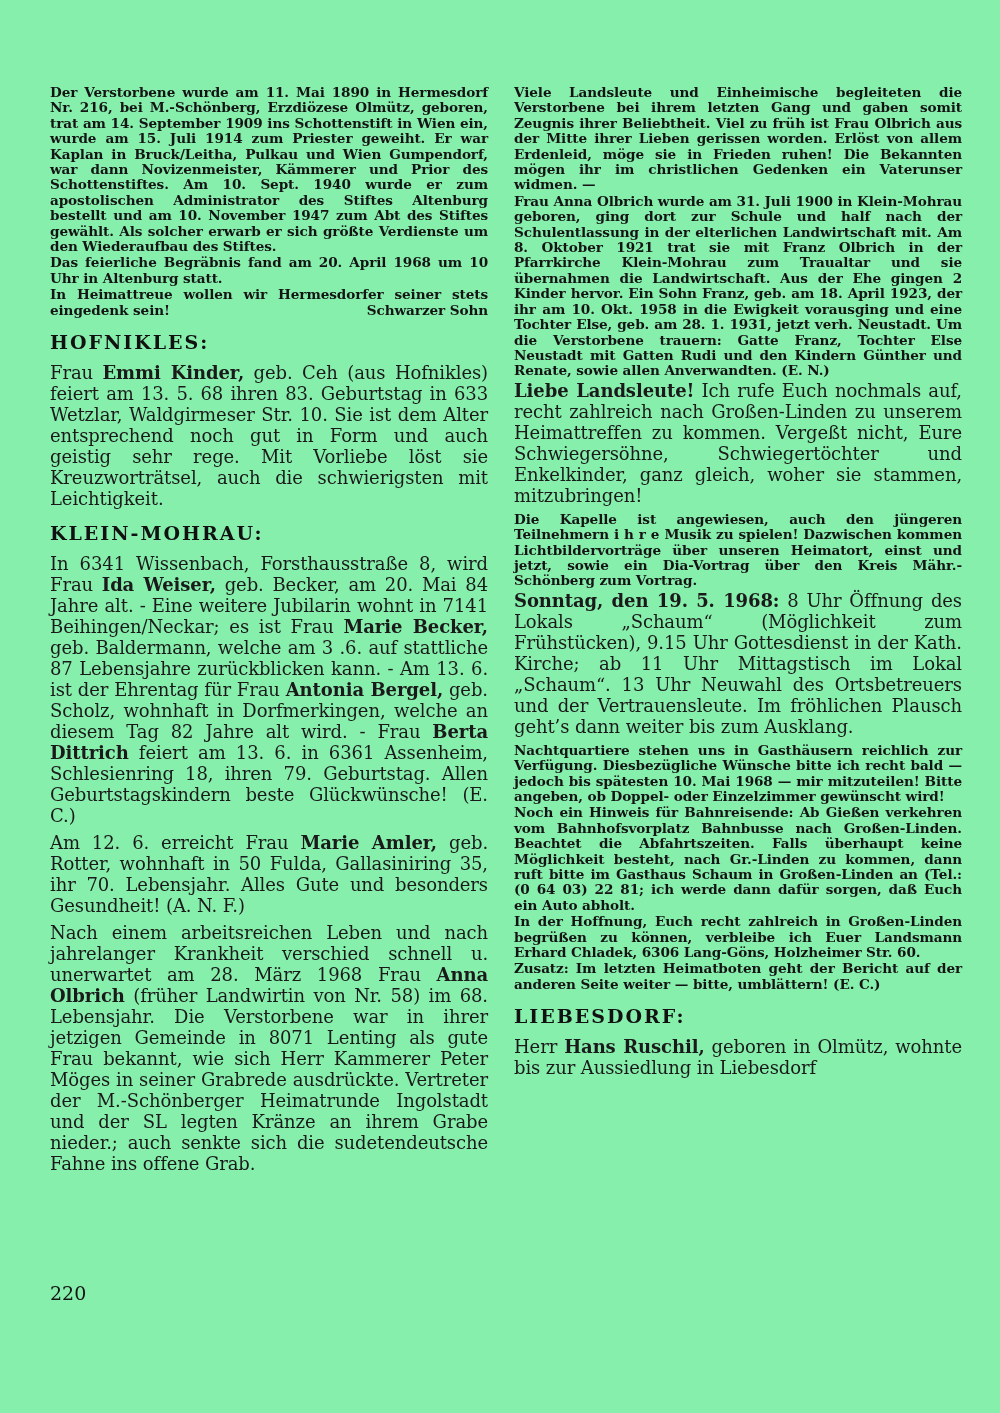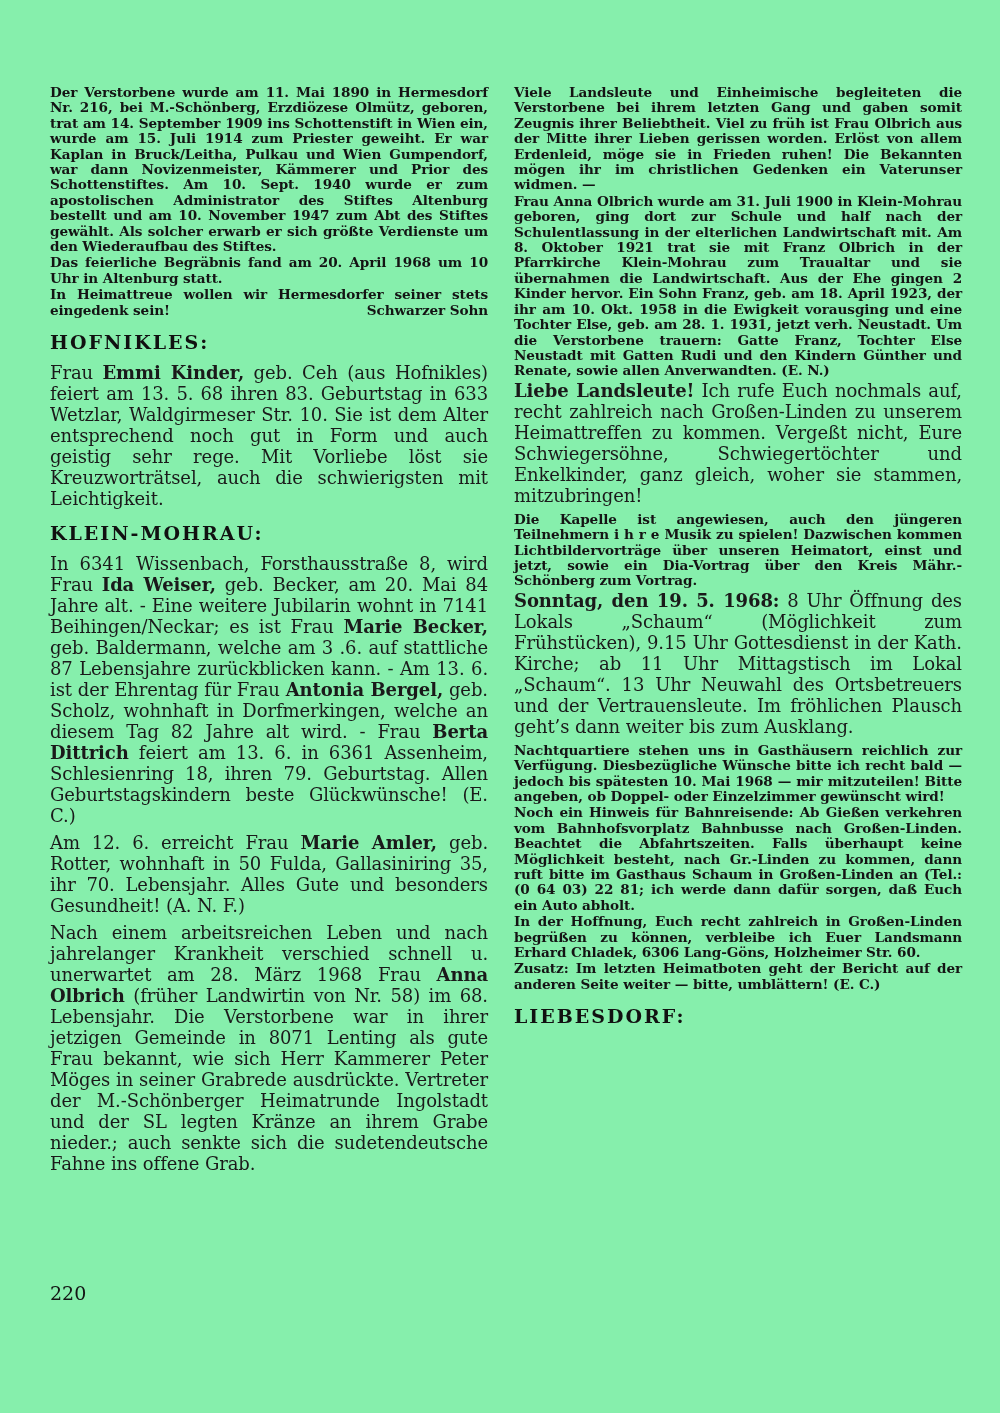--- a/index.html
+++ b/index.html
@@ -74,15 +74,16 @@
       <p class="small"><span>Viele Landsleute und Einheimische begleiteten die Verstorbene bei ihrem letzten Gang und gaben somit Zeugnis ihrer Beliebtheit. Viel zu früh ist Frau Olbrich aus der Mitte ihrer Lieben gerissen worden. Erlöst von allem Erdenleid, möge sie in Frieden ruhen! Die Bekannten mögen ihr im christlichen Gedenken ein Vaterunser widmen. —</span></p>
       <p class="small"><span>Frau Anna Olbrich wurde am 31. Juli 1900 in Klein-Mohrau geboren, ging dort zur Schule und half nach der Schulentlassung in der elterlichen Landwirtschaft mit. Am 8. Oktober 1921 trat sie mit Franz Olbrich in der Pfarrkirche Klein-Mohrau zum Traualtar und sie übernahmen die Landwirtschaft. Aus der Ehe gingen 2 Kinder hervor. Ein Sohn Franz, geb. am 18. April 1923, der ihr am 10. Okt. 1958 in die Ewigkeit vorausging und eine Tochter Else, geb. am 28. 1. 1931, jetzt verh. Neustadt. Um die Verstorbene trauern: Gatte Franz, Tochter Else Neustadt mit Gatten Rudi und den Kindern Günther und Renate, sowie allen Anverwandten. (E. N.)</span></p>
       <p class="body"><span class="b">Liebe Landsleute!</span><span> Ich rufe Euch nochmals auf, recht zahlreich nach Großen-Linden zu unserem Heimattreffen zu kommen. Vergeßt nicht, Eure Schwiegersöhne, Schwiegertöchter und Enkelkinder, ganz gleich, woher sie stammen, mitzubringen!</span></p>
       <p class="small"><span>Die Kapelle ist angewiesen, auch den jüngeren Teilnehmern  i h r e  Musik zu spielen! Dazwischen kommen Lichtbildervorträge über unseren Heimatort, einst und jetzt, sowie ein Dia-Vortrag über den Kreis Mähr.-Schönberg zum Vortrag.</span></p>
       <p class="body"><span class="b">Sonntag, den 19. 5. 1968:</span><span> 8 Uhr Öffnung des Lokals „Schaum“ (Möglichkeit zum Frühstücken), 9.15 Uhr Gottesdienst in der Kath. Kirche; ab 11 Uhr Mittagstisch im Lokal „Schaum“.  13 Uhr Neuwahl des Ortsbetreuers und der Vertrauensleute. Im fröhlichen Plausch geht’s dann weiter bis zum Ausklang.</span></p>
       <p class="small"><span>Nachtquartiere stehen uns in Gasthäusern reichlich zur Verfügung. Diesbezügliche Wünsche bitte ich </span><span class="b">recht bald</span><span> — jedoch bis spätesten 10. Mai 1968 — mir mitzuteilen! Bitte angeben, ob Doppel- oder Einzelzimmer gewünscht wird!</span></p>
       <p class="small"><span>Noch ein Hinweis für Bahnreisende: Ab Gießen verkehren vom Bahnhofsvorplatz Bahnbusse nach Großen-Linden. Beachtet die Abfahrtszeiten. Falls überhaupt keine Möglichkeit besteht, nach Gr.-Linden zu kommen, dann ruft bitte im Gasthaus Schaum in Großen-Linden an (Tel.: (0 64 03) 22 81; ich werde dann dafür sorgen, daß Euch ein Auto abholt.</span></p>
       <p class="small"><span>In der Hoffnung, Euch recht zahlreich in Großen-Linden begrüßen zu können, verbleibe ich Euer Landsmann </span><span class="b">Erhard Chladek, 6306 Lang-Göns,</span><span> Holzheimer Str. 60.</span></p>
       <p class="small"><span>Zusatz: Im letzten Heimatboten geht der </span><span class="b">Bericht auf der anderen Seite weiter</span><span> — bitte, umblättern! (E. C.)</span></p>
       <h2 class="heading"><span>LIEBESDORF:</span></h2>
+      <p class="body"><span>Herr </span><span class="b">Hans Ruschil,</span><span> geboren in Olmütz, wohnte bis zur Aussiedlung in Liebesdorf</span></p>
     </div>
   <div class="pageno">220</div>
 </div>
 
 </body></html>

